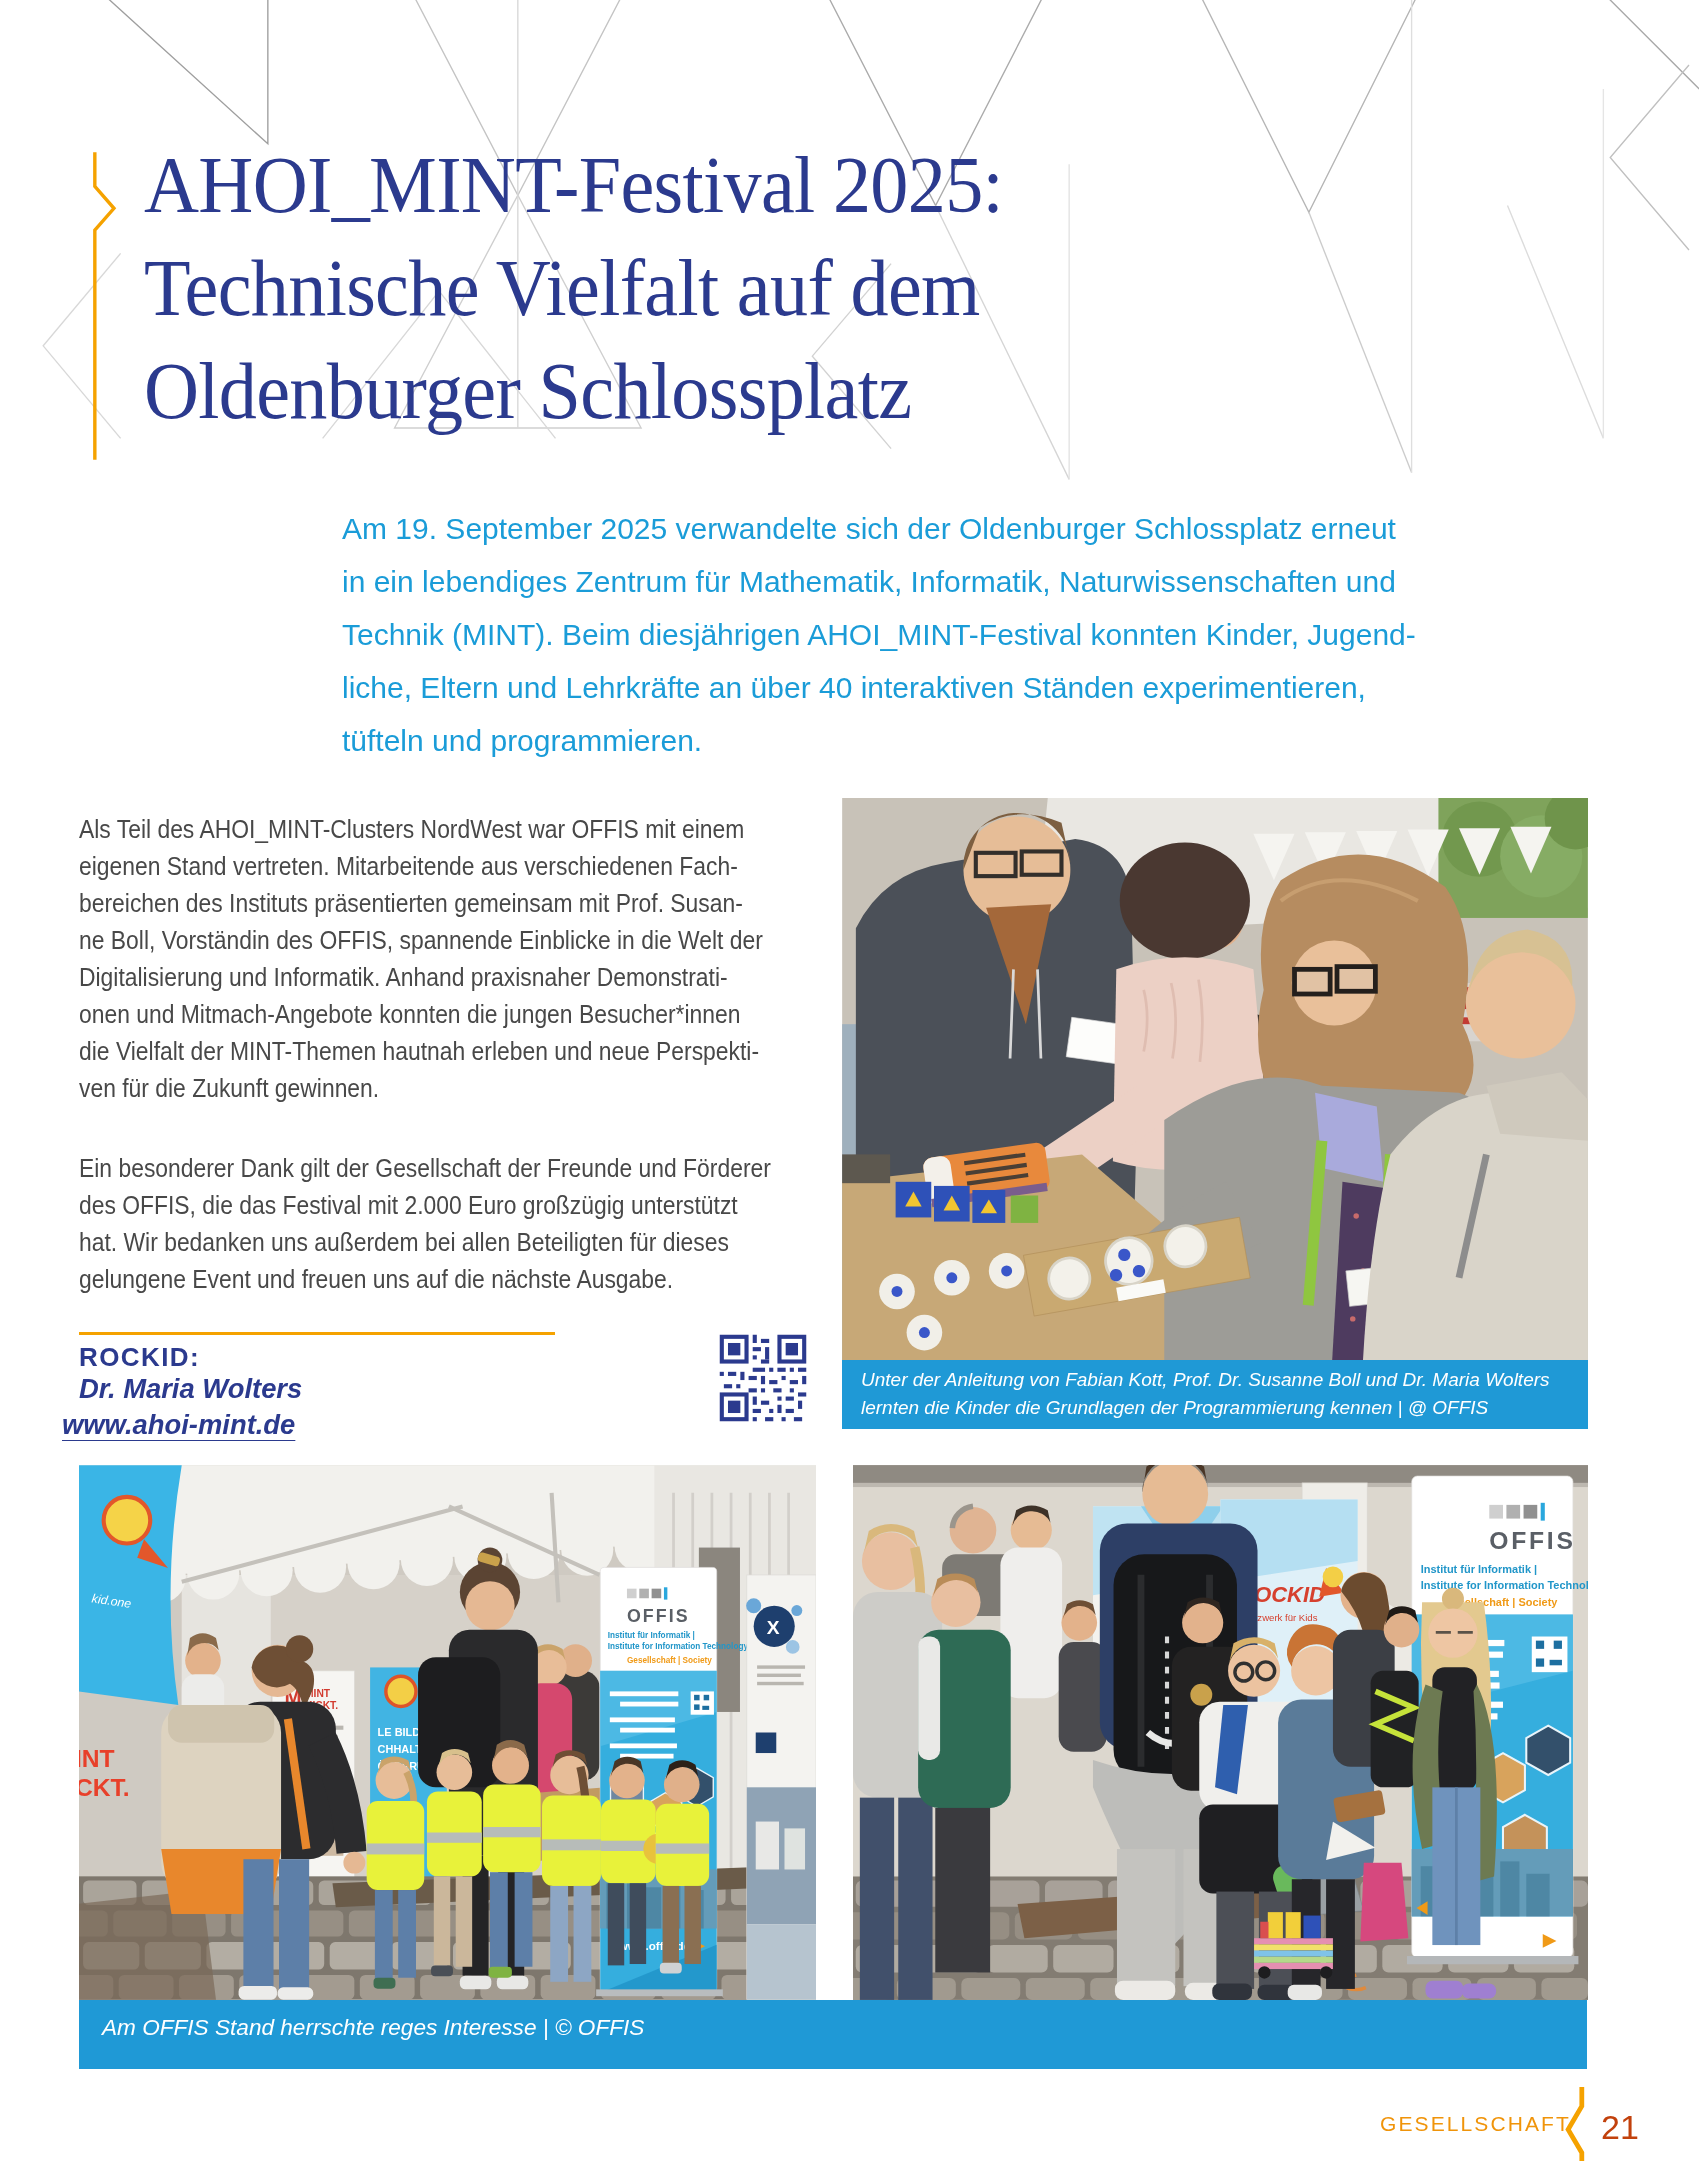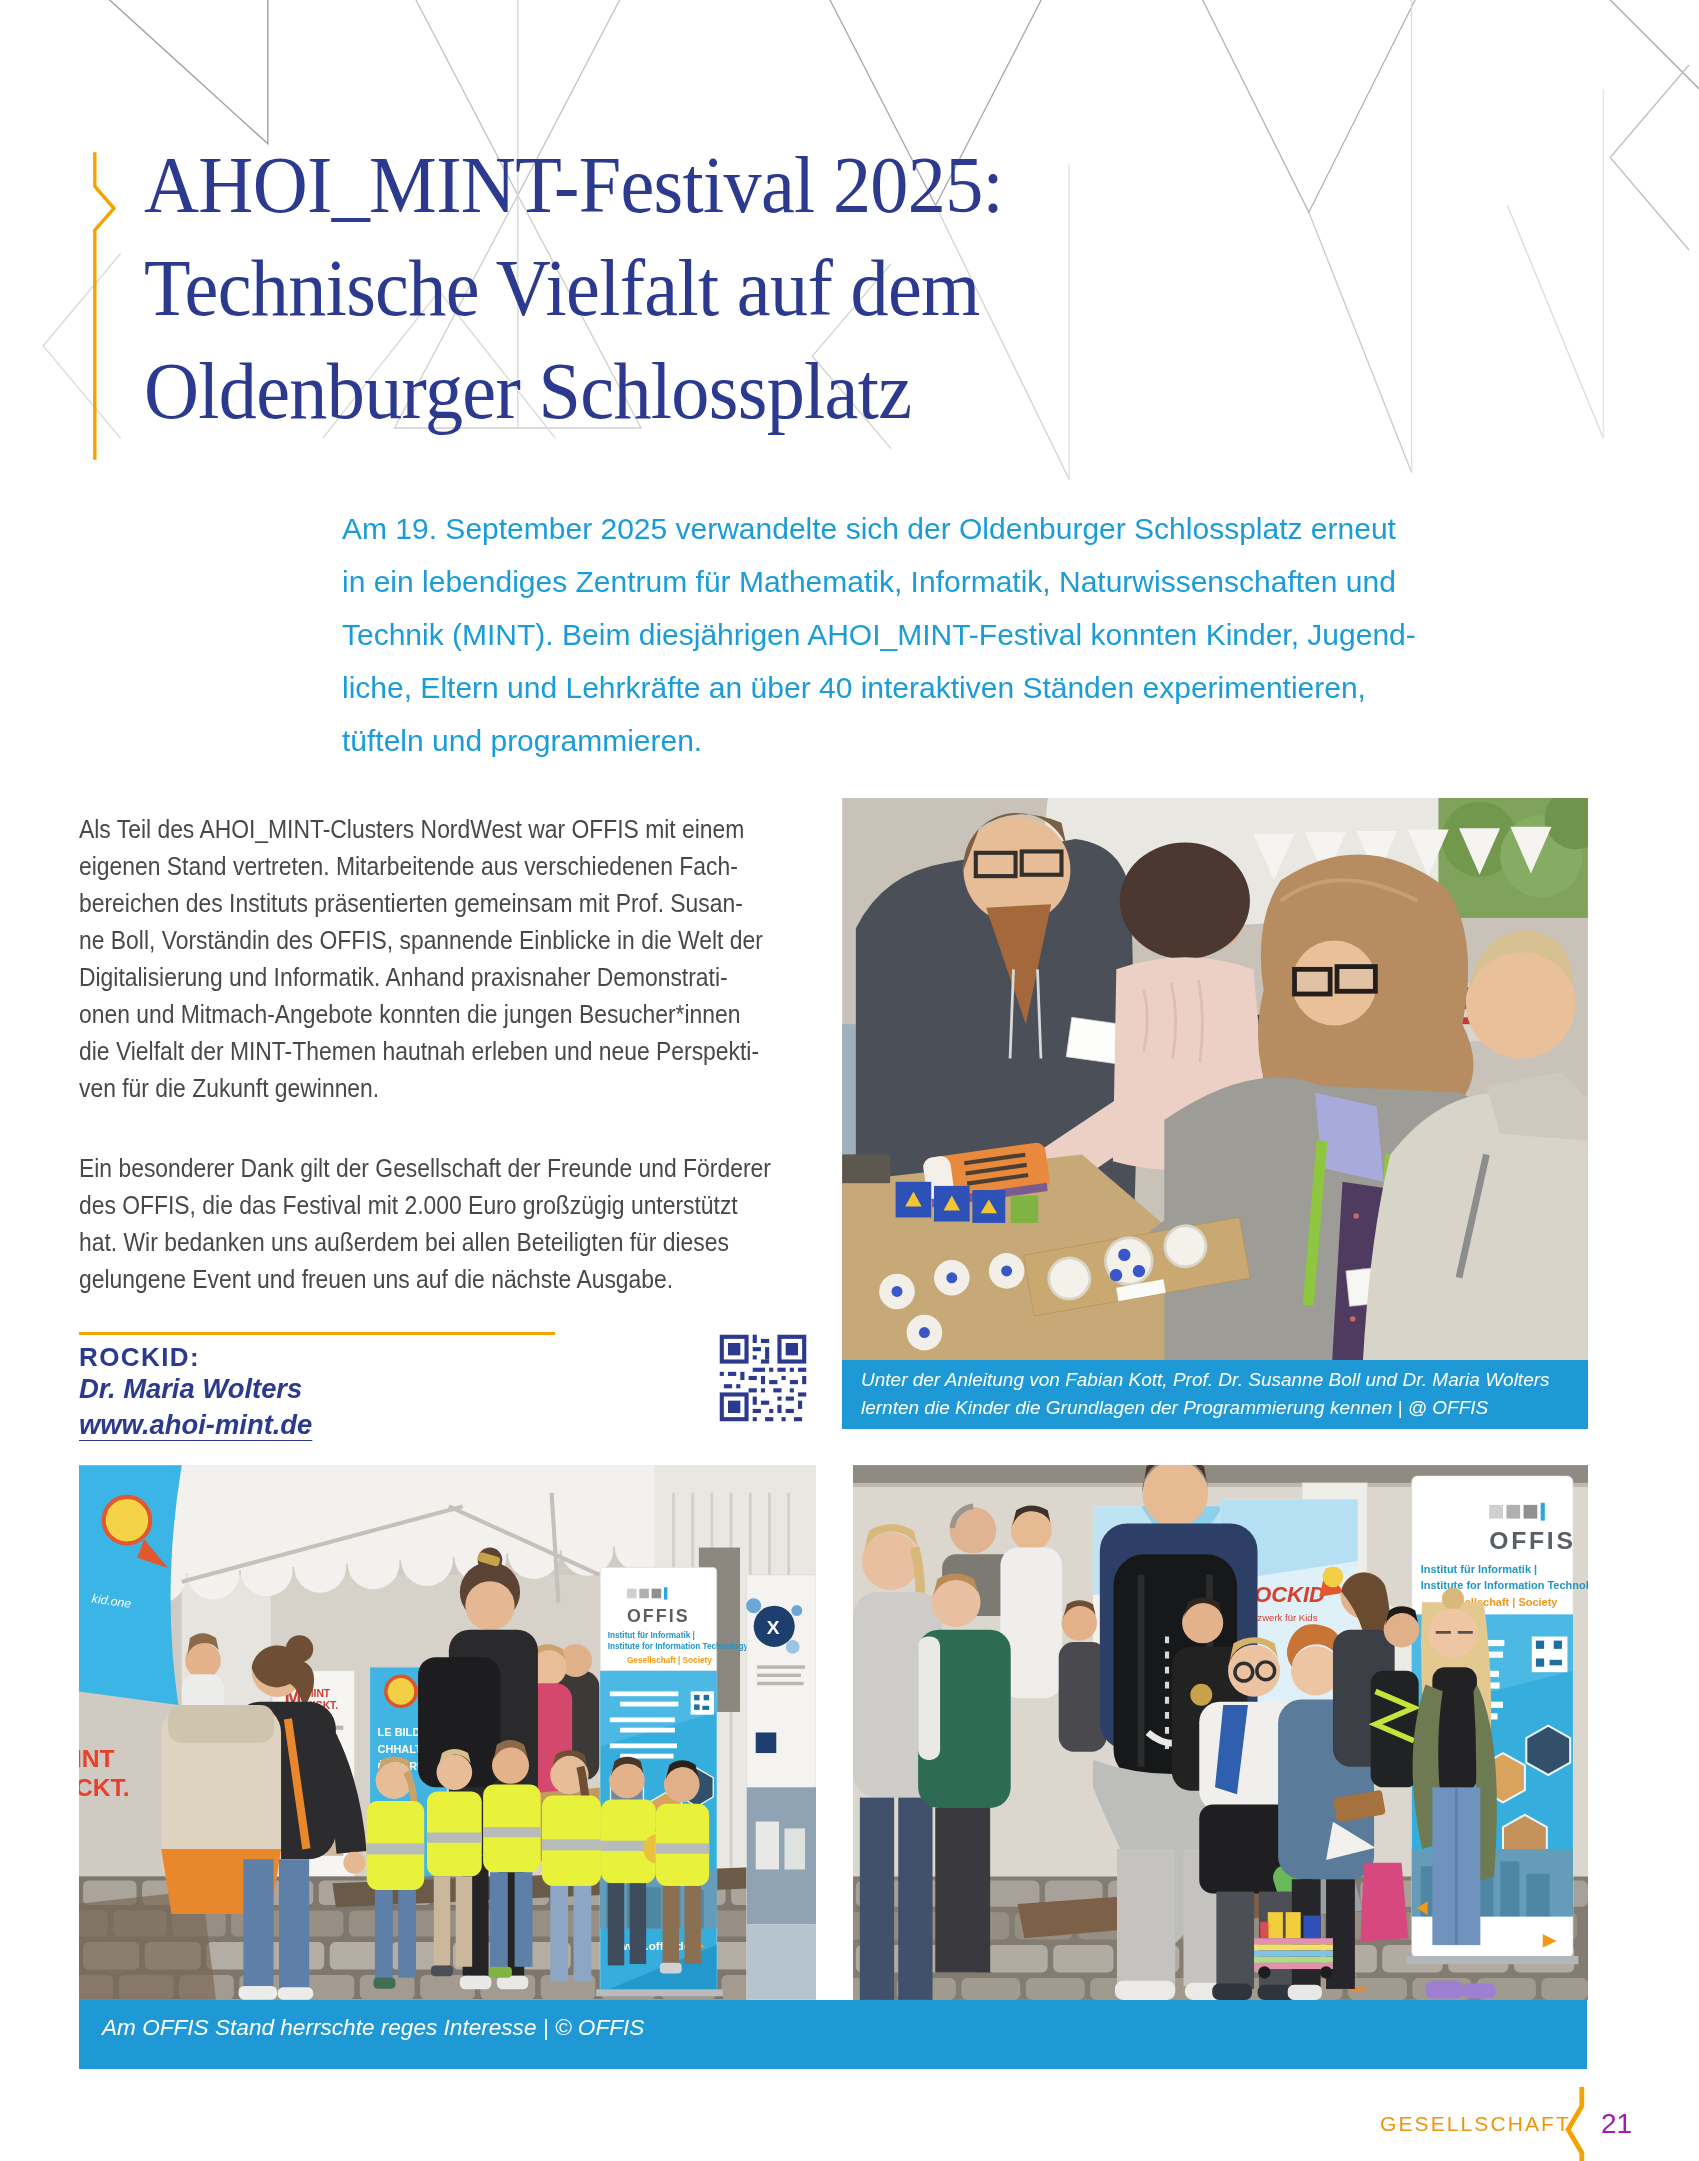--- a/index.html
+++ b/index.html
@@ -10,29 +10,29 @@
          font-size:81px;line-height:103px;color:#2b3a8e;white-space:pre-line;
          transform:scaleX(.94);transform-origin:left top;letter-spacing:-0.7px;}
   .lead{left:335px;top:495px;margin:7px;width:1234px;font-size:30px;line-height:53px;
         color:#1a9cd8;white-space:pre-line;}
   .bodytext{left:79px;margin:0;width:959px;font-size:26px;line-height:37px;color:#484848;
         white-space:pre-line;transform:scaleX(.88);transform-origin:left top;}
   .p1{top:811px;} .p2{top:1150px;}
   .rule{left:79px;top:1332px;width:476px;height:2.7px;background:#f5a200;}
   .klabel{left:79px;top:1342px;font-size:26px;font-weight:700;letter-spacing:1.4px;color:#2b3a8e;}
   .kname{left:79px;top:1373px;font-size:27.4px;font-weight:700;font-style:italic;color:#2b3a8e;}
-  .kurl{left:79px;top:1409px;font-size:27.4px;font-weight:700;font-style:italic;color:#2b3a8e;
+  .kurl{left:62px;top:1409px;font-size:27.4px;font-weight:700;font-style:italic;color:#2b3a8e;
         text-decoration:underline;text-underline-offset:5.5px;text-decoration-thickness:1.4px;}
   figure{margin:0;padding:0;}
   .cap{background:#1f99d6;color:#fff;font-style:italic;overflow:hidden;box-sizing:border-box;}
   .capTop{left:842px;top:1360px;width:746px;height:69px;padding:6.2px 0 0 19px;
           font-size:19px;line-height:28px;white-space:pre-line;}
   .capBottom{left:79px;top:2000px;width:1508px;height:69px;padding:15px 0 0 23px;font-size:22.6px;}
   .section{left:1380px;top:2112px;font-size:21px;letter-spacing:2.1px;color:#f0940a;font-weight:400;}
-  .pageno{left:1601px;top:2108px;font-size:28px;color:#a21caf;}
+  .pageno{left:1601px;top:2108px;font-size:34px;color:#c2410c;}
   svg{display:block;}
 </style>
 </head>
 <body>
 
 <div class="page">
 
   <svg class="abs" style="left:0;top:0" width="1700" height="589" viewBox="0 0 2480 860" fill="none">
     <path d="M115 -40 L390 210 L390 -40 Z" stroke="#9f9f9f" stroke-width="2"></path>
     <path d="M575 -60 L935 -60 L755 285 Z" stroke="#c4c4c4" stroke-width="2"></path>

